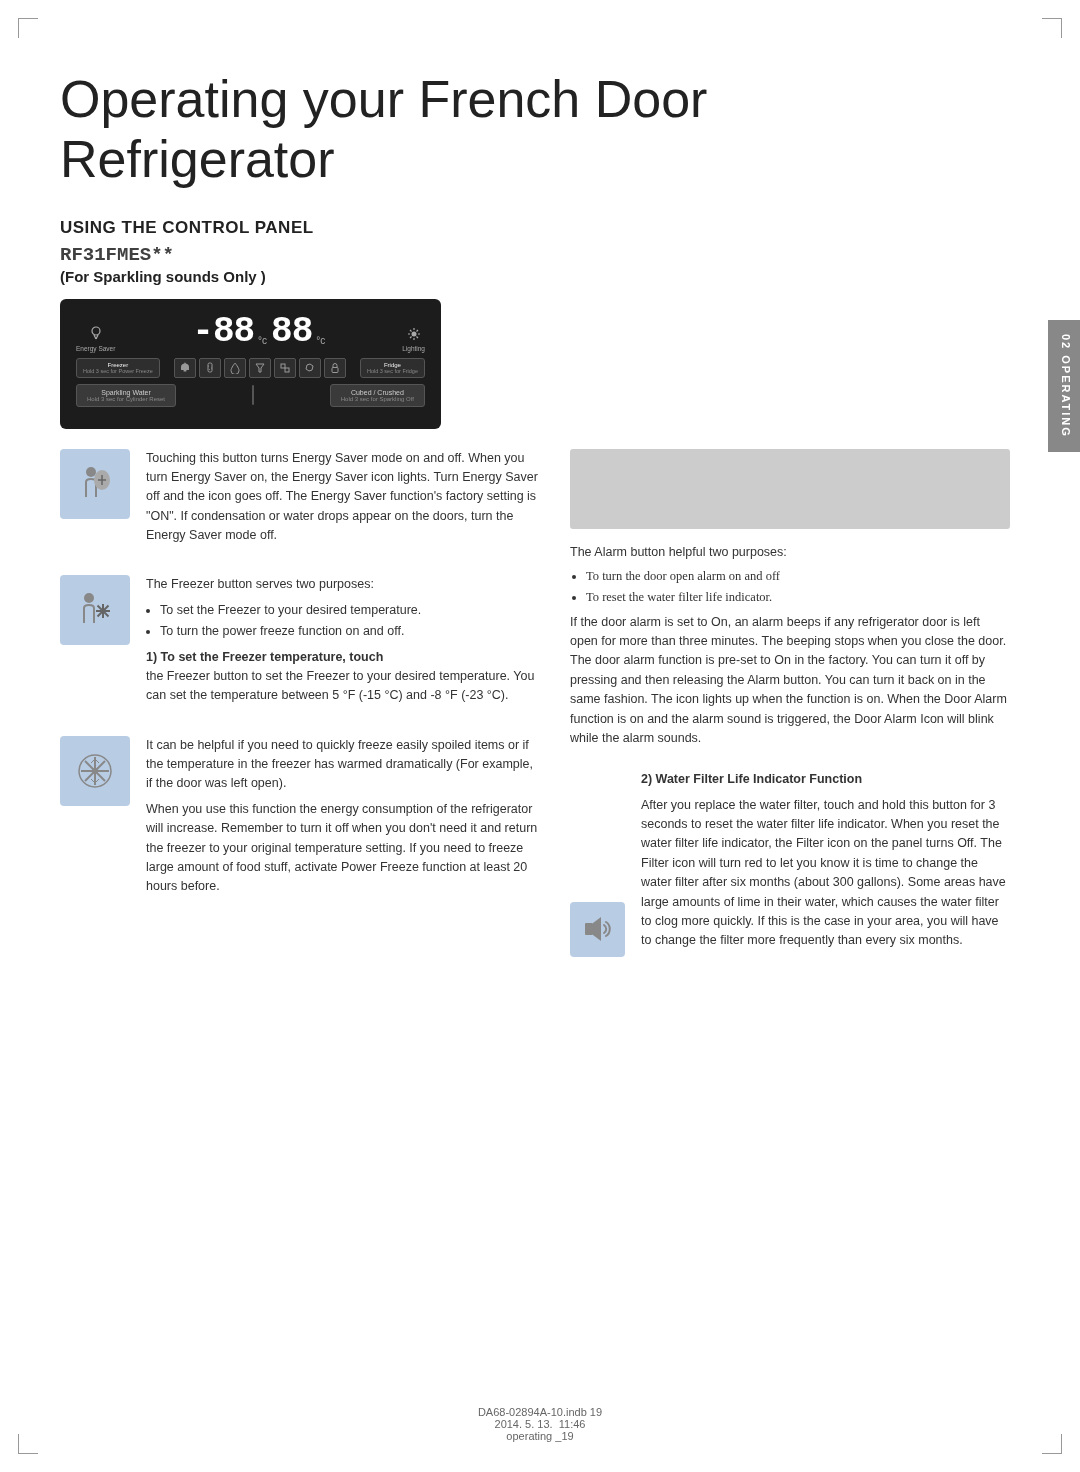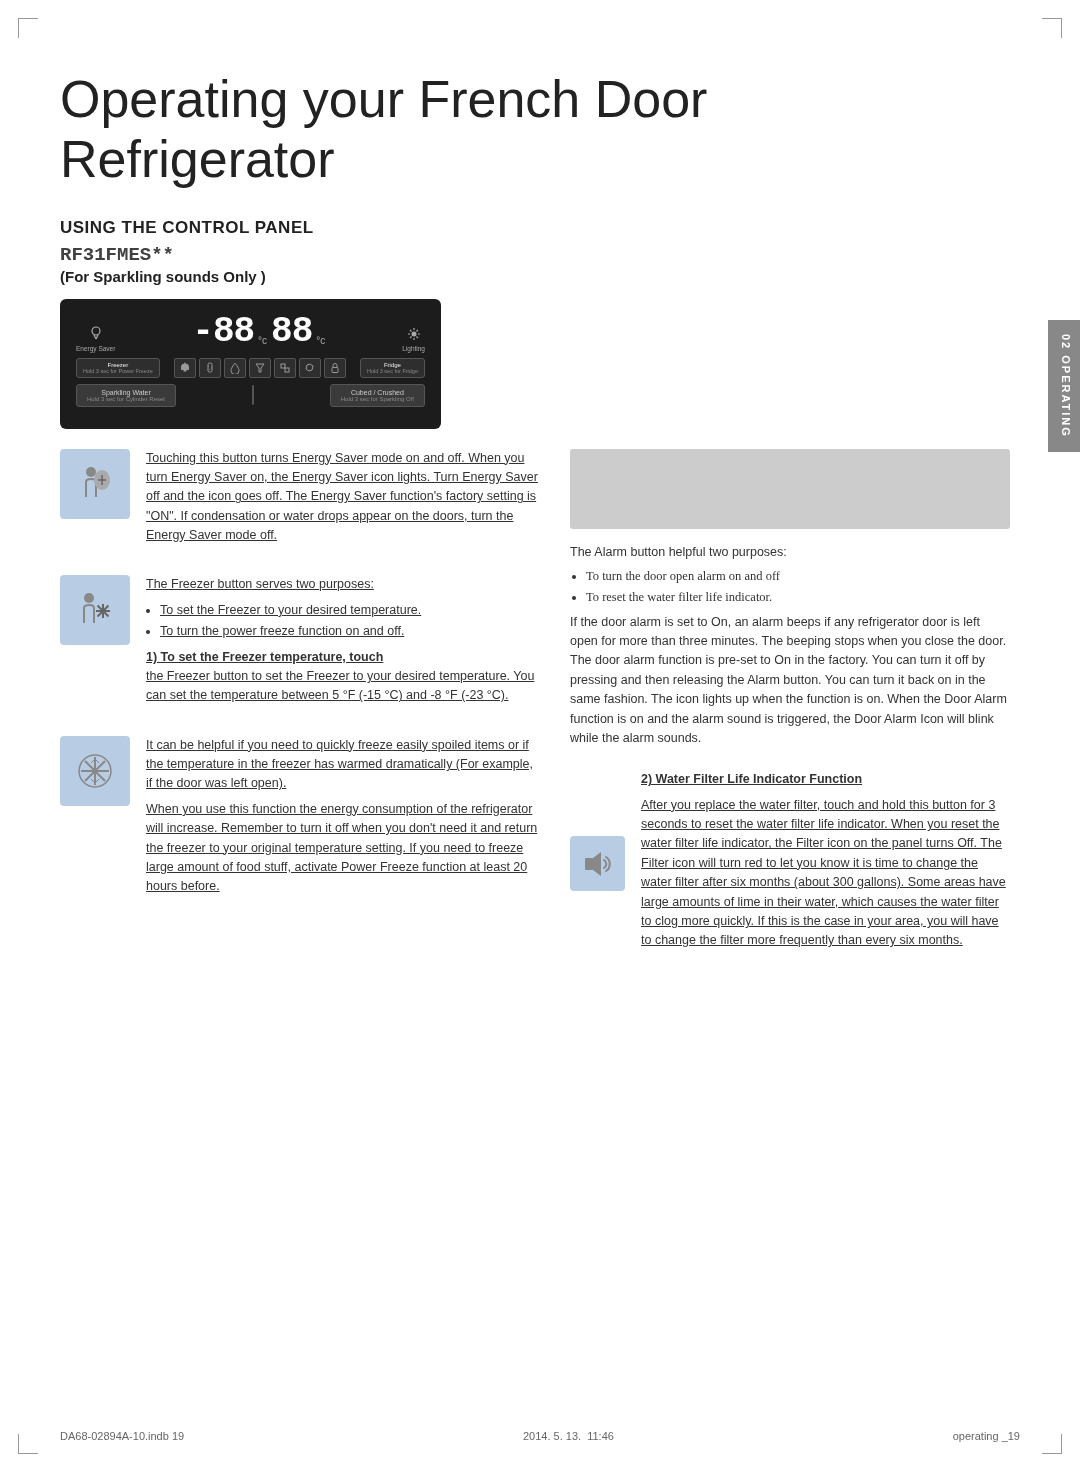--- a/index.html
+++ b/index.html
@@ -122,21 +122,20 @@
 
     .feature-icon-blue {
       background: #b8cce4;
     }
 
     .feature-text {
       flex: 1;
       font-size: 12.5px;
       line-height: 1.55;
       color: #333;
-      text-decoration: underline;
     }
 
     .feature-text p {
       margin-bottom: 6px;
     }
 
     .feature-text ul {
       margin-left: 14px;
       margin-bottom: 6px;
     }
@@ -153,20 +152,21 @@
     .page-footer {
       position: absolute;
       bottom: 30px;
       left: 60px;
       right: 60px;
       display: flex;
       justify-content: space-between;
       align-items: center;
       font-size: 11px;
       color: #666;
+      flex-direction: column;
     }
 
     
     .cp-wrapper {
       width: 381px;
       background: #1c1c1c;
       border-radius: 6px;
       padding: 12px 16px 22px 16px;
       margin-bottom: 20px;
     }
@@ -267,21 +267,21 @@
     }
 
     .right-col-section ul li {
       margin-bottom: 2px;
       font-family: Liberation Serif, serif;
     }
 
     .water-filter-section {
       display: flex;
       gap: 16px;
-      align-items: center;
+      align-items: flex-end;
       margin-top: 10px;
     }
   </style>
 </head>
 <body>
 
 <div class="corner-mark corner-tl"></div>
 <div class="corner-mark corner-tr"></div>
 <div class="corner-mark corner-bl"></div>
 <div class="corner-mark corner-br"></div>

